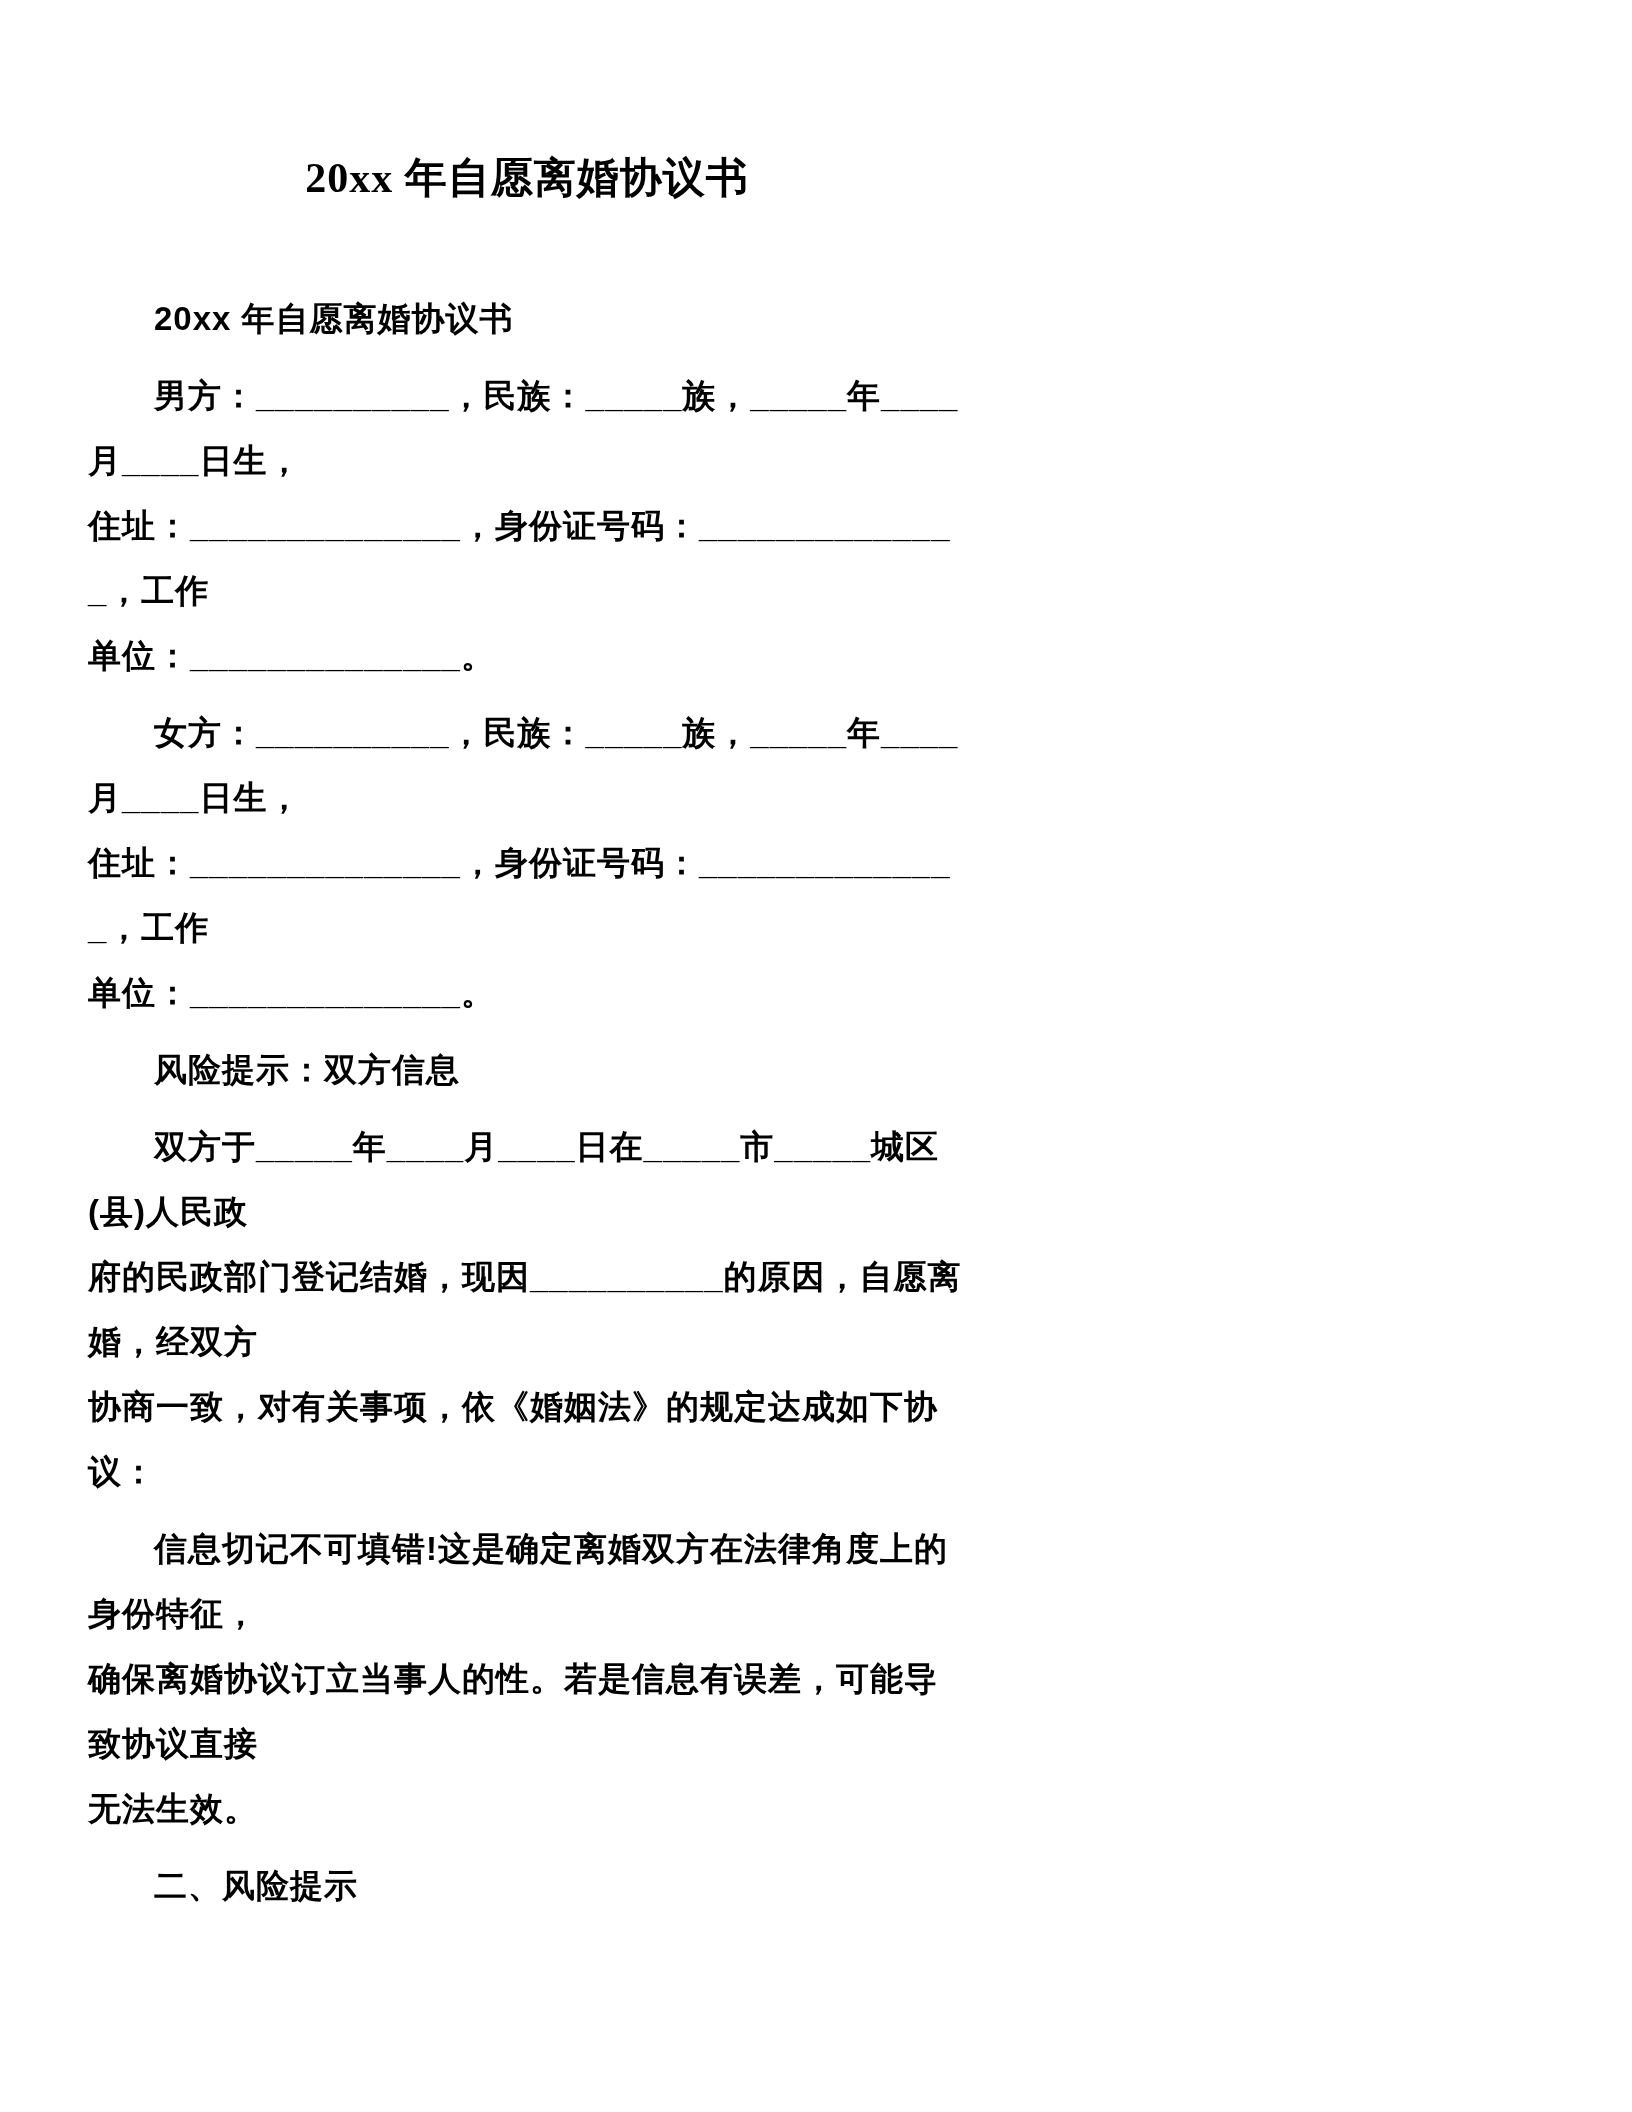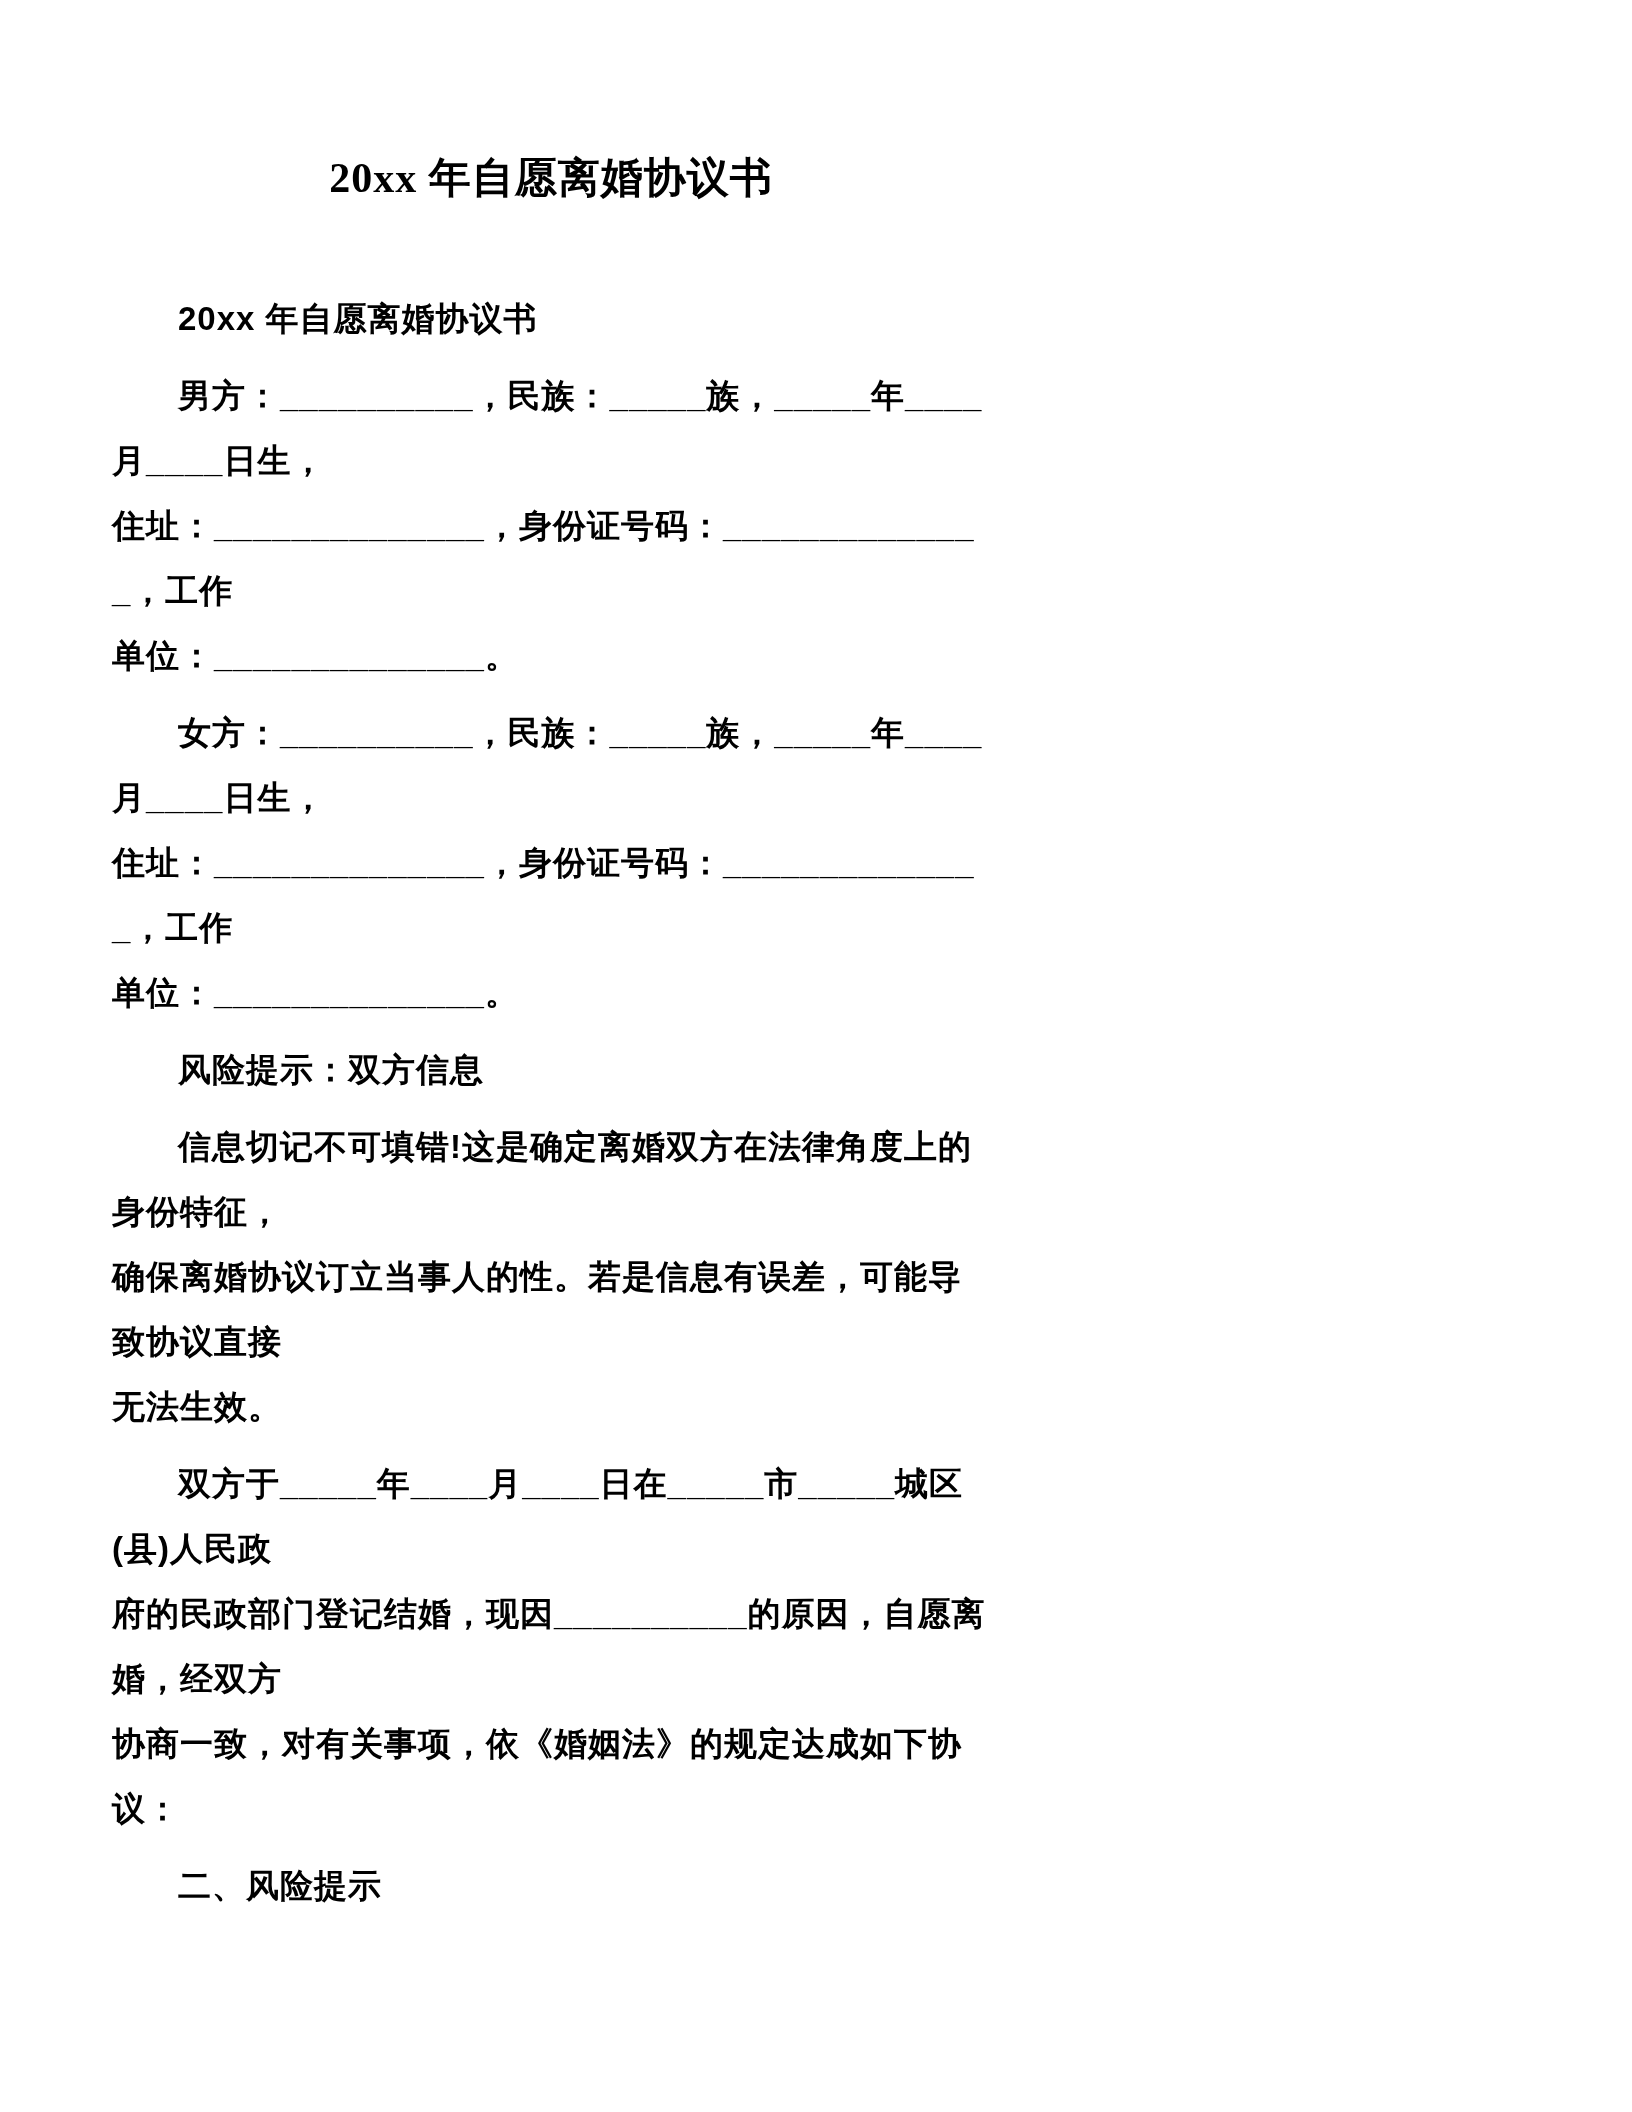--- a/index.html
+++ b/index.html
@@ -9,21 +9,21 @@
   body {
     width: 1632px;
     height: 2112px;
     background: #ffffff;
     overflow: hidden;
   }
   .page {
     box-sizing: border-box;
     width: 1632px;
     height: 2112px;
-    padding: 150px 0 0 112px;
+    padding: 150px 0 0 88px;
     color: #000000;
   }
   .content {
     width: 878px;
   }
   .doc-title {
     font-family: "Liberation Serif", "DejaVu Serif", serif;
     font-weight: 700;
     font-size: 42px;
     line-height: 56px;
@@ -48,18 +48,18 @@
 <body>
 
 <div class="page">
   <div class="content">
     <h1 class="doc-title">20xx 年自愿离婚协议书</h1>
     <div class="doc-body" id="paragraphs">
         <p class="para">20xx 年自愿离婚协议书</p>
         <p class="para">男方：__________，民族：_____族，_____年____月____日生，<br>住址：______________，身份证号码：______________，工作<br>单位：______________。</p>
         <p class="para">女方：__________，民族：_____族，_____年____月____日生，<br>住址：______________，身份证号码：______________，工作<br>单位：______________。</p>
         <p class="para">风险提示：双方信息</p>
+        <p class="para">双方于_____年____月____日在_____市_____城区(县)人民政<br>府的民政部门登记结婚，现因__________的原因，自愿离婚，经双方<br>协商一致，对有关事项，依《婚姻法》的规定达成如下协议：</p>
         <p class="para">信息切记不可填错!这是确定离婚双方在法律角度上的身份特征，<br>确保离婚协议订立当事人的性。若是信息有误差，可能导致协议直接<br>无法生效。</p>
-        <p class="para">双方于_____年____月____日在_____市_____城区(县)人民政<br>府的民政部门登记结婚，现因__________的原因，自愿离婚，经双方<br>协商一致，对有关事项，依《婚姻法》的规定达成如下协议：</p>
         <p class="para">二、风险提示</p>
       </div>
   </div>
 </div>
 
 </body></html>

